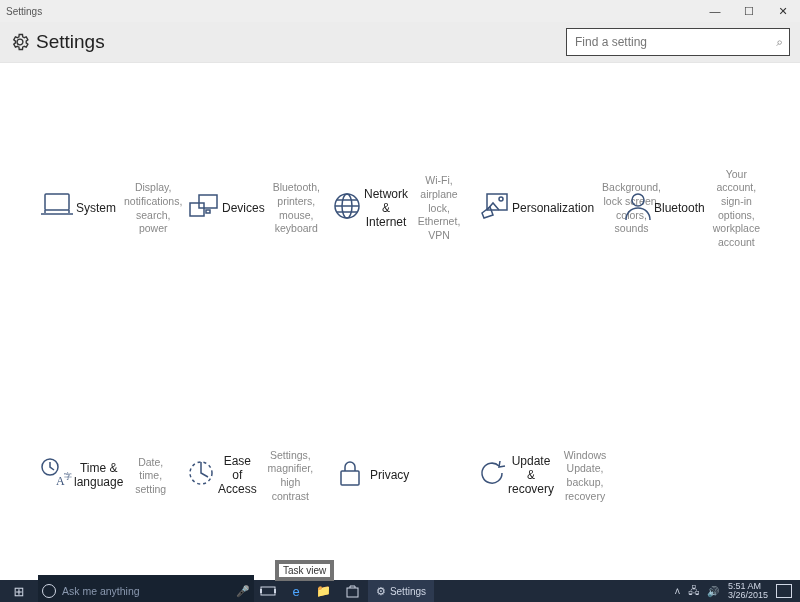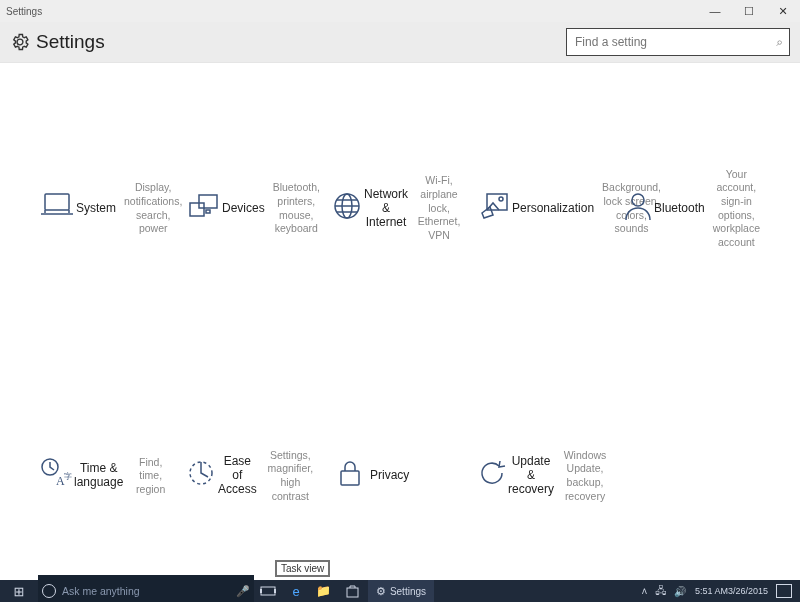--- a/index.html
+++ b/index.html
@@ -13,34 +13,34 @@
 .search{margin-left:auto;width:210px;height:26px;border:1px solid #444;display:flex;align-items:center;padding:0 6px;background:#fff}
 .search input{border:none;outline:none;font-size:12px;flex:1;font-family:inherit;color:#15803d}
 .search .mag{color:#888;font-size:12px}
 .content{flex:1;padding-top:28px;display:flex;justify-content:center}
 .grid{display:grid;grid-template-columns:repeat(5,140px);column-gap:6px;row-gap:46px}
 .tile{display:flex;align-items:center;text-align:center;cursor:default}
 .tile .icon{width:40px;height:34px;display:flex;align-items:center;justify-content:center;margin-bottom:6px}
 .tile .icon svg{stroke:#3b537a;fill:none;stroke-width:1.5}
 .tile .name{font-size:12px;color:#222;margin-bottom:2px}
 .tile .desc{font-size:10.5px;color:#888;line-height:1.3;padding:0 8px}
-.tooltip{position:absolute;left:275px;top:560px;background:#fff;border:2px solid #737373;font-size:10px;padding:1px 4px;color:#333;z-index:5}
+.tooltip{position:absolute;left:275px;top:560px;background:#fff;border:4px solid #737373;font-size:10px;padding:1px 4px;color:#333;z-index:5}
 .taskbar{position:absolute;left:0;bottom:0;width:800px;height:22px;background:#1f2a3a;display:flex;align-items:center;color:#cfd6e4;font-size:10px}
 .tb-btn{height:22px;display:flex;align-items:center;justify-content:center;padding:0 6px}
 .start{width:26px;font-size:13px}
 .cortana{display:flex;align-items:center;background:#172230;height:32px;width:212px;margin-left:0;padding-left:4px;color:#8a98af}
 .cortana .circ{width:12px;height:12px;border:1.5px solid #cfd6e4;border-radius:50%;margin-right:6px}
 .cortana .text{flex:1;font-size:10.5px}
 .cortana .mic{font-size:11px;margin-right:4px;color:#9eadc6}
 .taskbar .app{width:28px;display:flex;justify-content:center;align-items:center}
 .settings-task{display:flex;align-items:center;background:#2d3a50;height:22px;padding:0 8px;margin-left:2px}
 .settings-task .g{margin-right:4px;font-size:11px}
 .tray{margin-left:auto;display:flex;align-items:center;padding-right:4px}
 .tray .t{padding:0 4px;font-size:10px}
-.clock{display:flex;align-items:flex-end;line-height:1;font-size:9px;padding:0 4px}
+.clock{display:flex;flex-direction:column;align-items:flex-start;line-height:1;font-size:9px;padding:0 4px}
 .notif-box{width:14px;height:12px;border:1px solid #cfd6e4;margin:0 4px}
 </style>
 </head>
 <body>
 
 <div class="window">
   <div class="titlebar">
     <span>Settings</span>
     <div class="winctrls">
       <div>—</div>
@@ -128,21 +128,21 @@
       <div class="tile">
         <div class="icon">
           <svg width="36" height="32" viewBox="0 0 36 32">
               <circle cx="12" cy="10" r="8"></circle>
               <path d="M12 5v5l4 3"></path>
               <text x="18" y="28" font-size="12" fill="#3b537a" stroke="none" font-family="Segoe UI">A</text>
               <text x="26" y="22" font-size="8" fill="#3b537a" stroke="none">字</text>
             </svg>
         </div>
         <div class="name">Time &amp; language</div>
-        <div class="desc">Find, time, region</div>
+        <div class="desc">Date, time, setting</div>
       </div>
 
       <div class="tile">
         <div class="icon">
           <svg width="34" height="30" viewBox="0 0 34 30">
               <circle cx="17" cy="15" r="11" stroke-dasharray="3 3"></circle>
               <path d="M17 4v11l7 4"></path>
             </svg>
         </div>
         <div class="name">Ease of Access</div>

